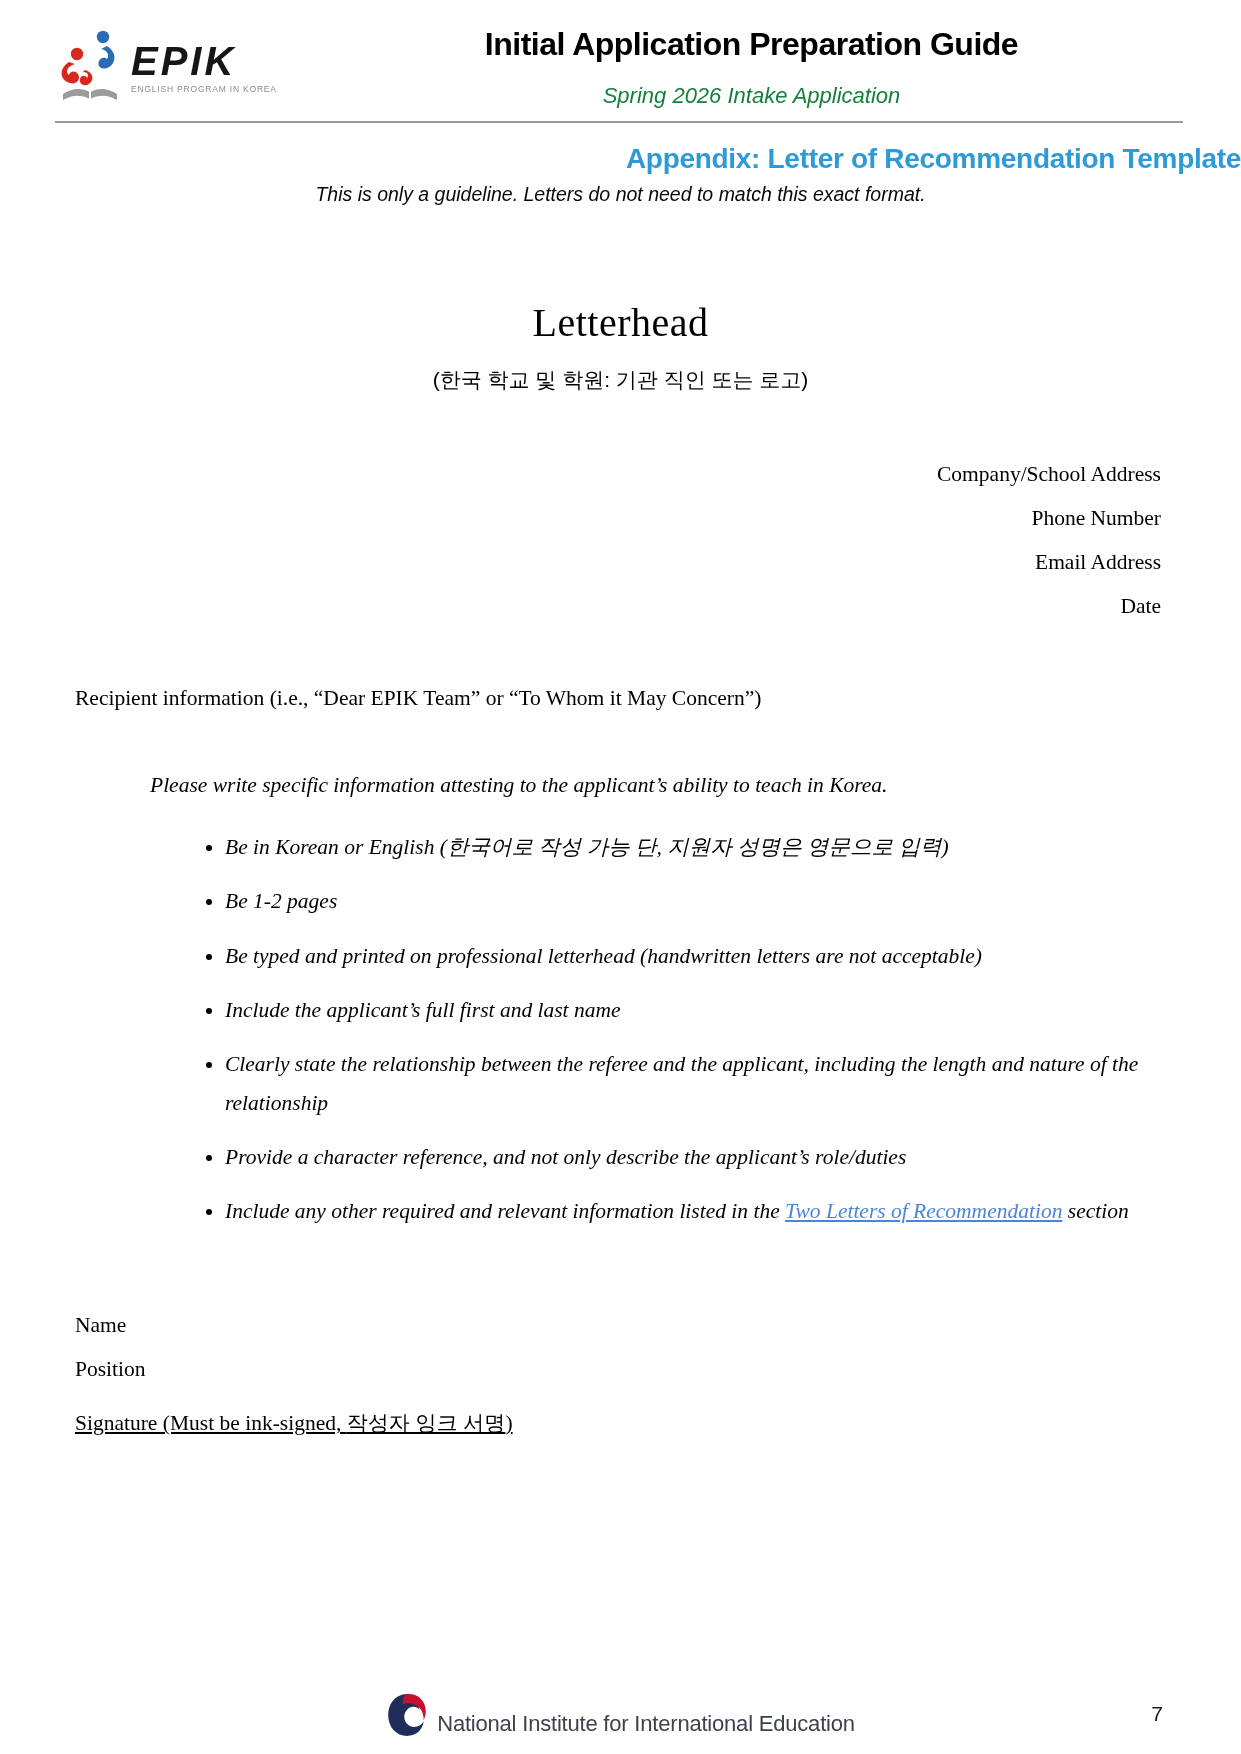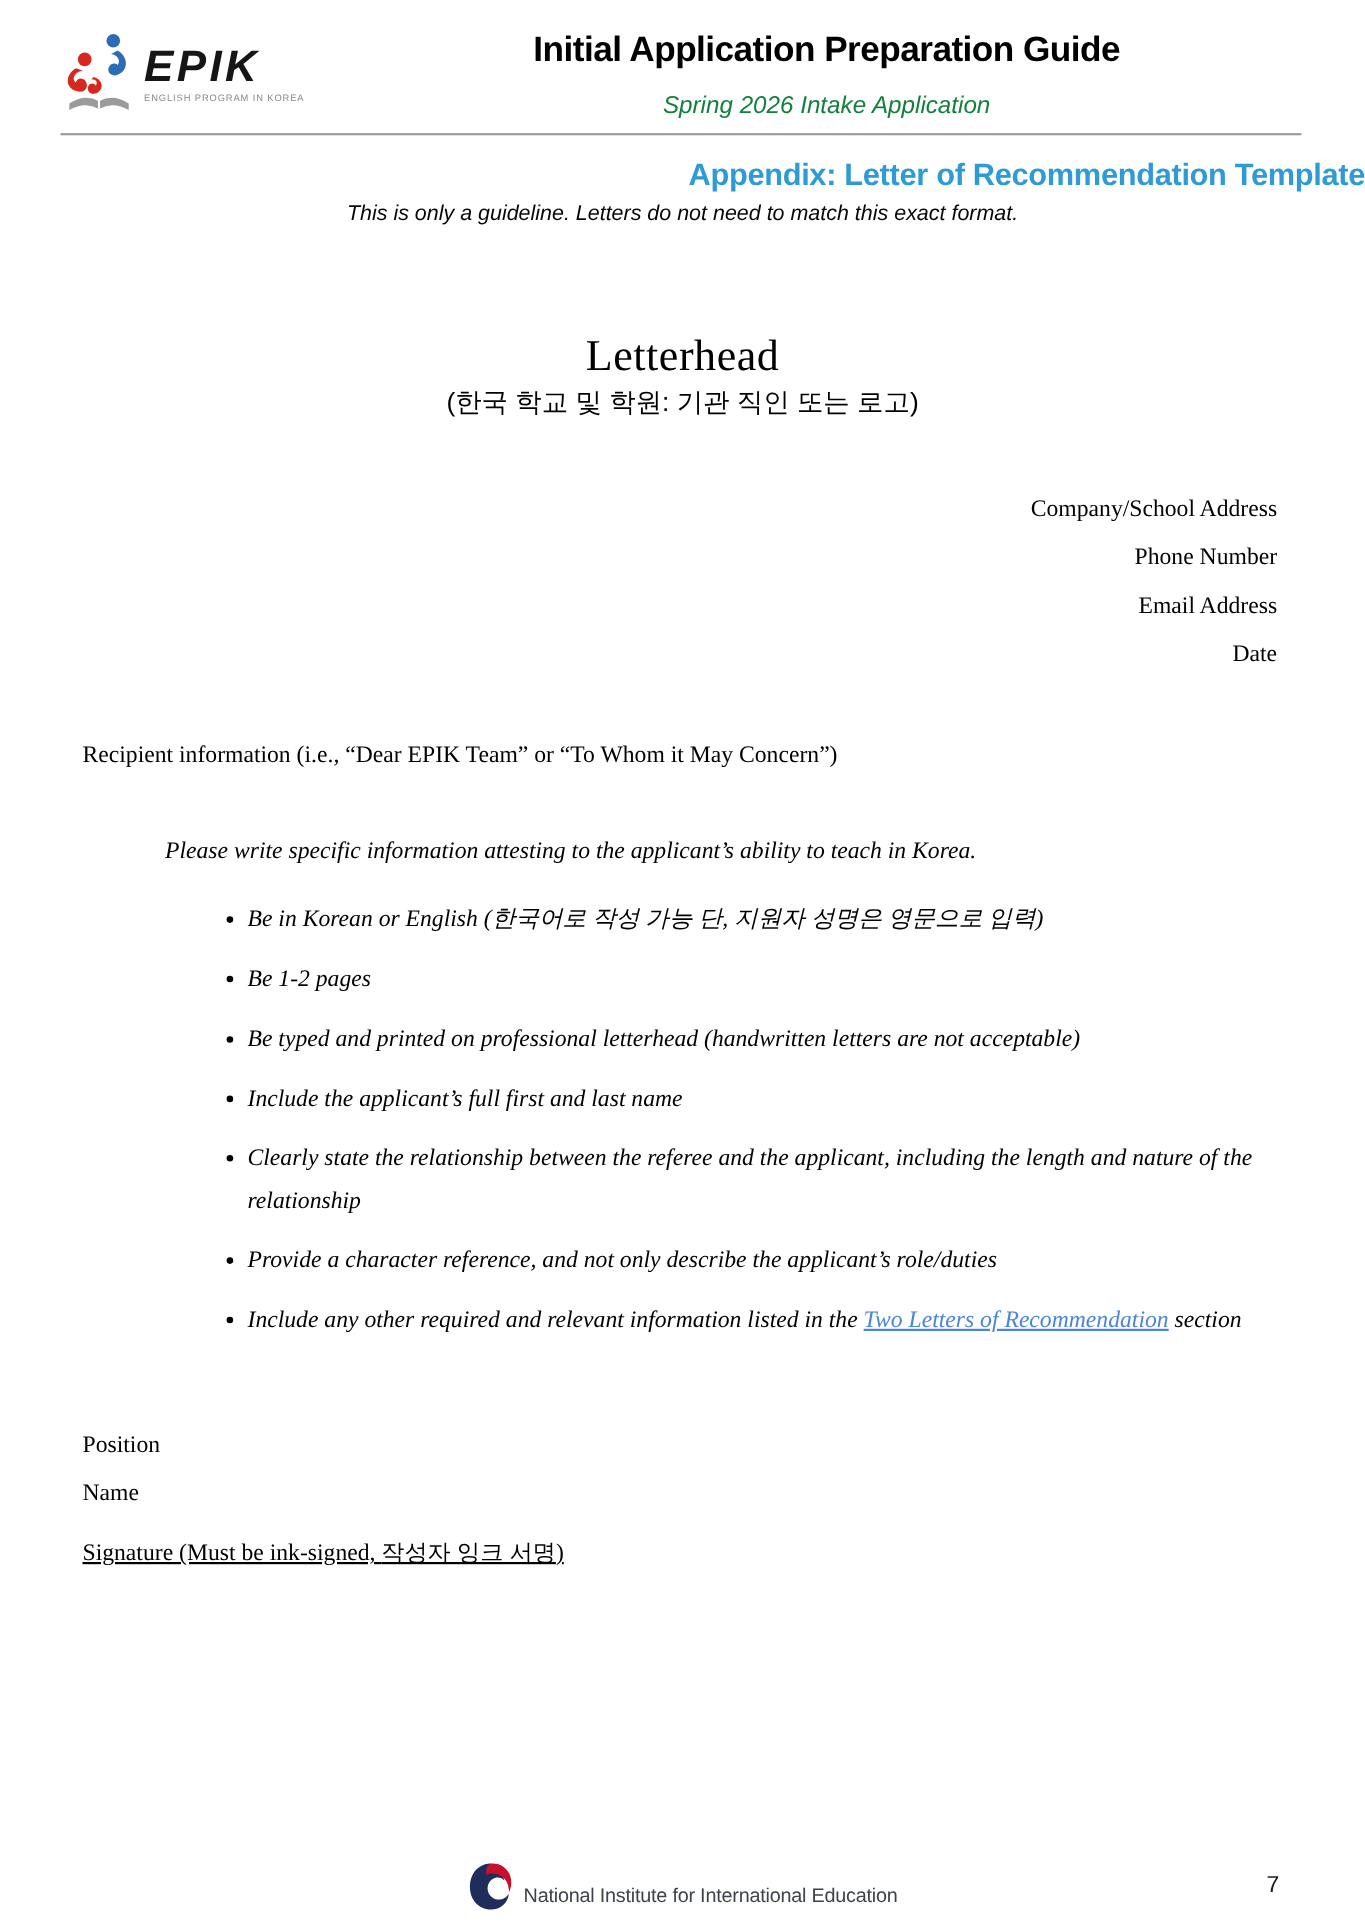--- a/index.html
+++ b/index.html
@@ -85,24 +85,24 @@
   }
 
   
   .letterhead-title {
     margin-top: 93px;
     text-align: center;
     font-size: 40px;
     letter-spacing: 0.5px;
   }
   .letterhead-korean {
-    margin-top: 4px;
+    margin-top: 20px;
     text-align: center;
     font-family: "Liberation Sans", "DejaVu Sans", sans-serif;
-    font-size: 24px;
+    font-size: 21px;
   }
   .contact-block {
     margin: 58px 80px 0 0;
     text-align: right;
     font-size: 21.5px;
     line-height: 2.05;
   }
   .recipient-line {
     margin: 58px 75px 0 75px;
     font-size: 21.5px;
@@ -151,21 +151,21 @@
     position: absolute;
     left: 0; right: 0;
     display: flex;
     align-items: center;
     justify-content: center;
     gap: 9px;
   }
   .footer-logo { width: 42px; height: 46px; }
   .footer-org {
     font-family: "Liberation Sans", sans-serif;
-    font-size: 18px;
+    font-size: 22px;
     font-weight: 500;
     color: #3d434b;
     letter-spacing: -0.2px;
     margin-top: 17px;
   }
   .footer-page {
     position: absolute;
     right: 78px;
     top: 10px;
     font-family: "Liberation Sans", sans-serif;
@@ -227,22 +227,22 @@
     <li>Be in Korean or English (한국어로 작성 가능 단, 지원자 성명은 영문으로 입력)</li>
     <li>Be 1-2 pages</li>
     <li>Be typed and printed on professional letterhead (handwritten letters are not acceptable)</li>
     <li>Include the applicant’s full first and last name</li>
     <li>Clearly state the relationship between the referee and the applicant, including the length and nature of the relationship</li>
     <li>Provide a character reference, and not only describe the applicant’s role/duties</li>
     <li><span>Include any other required and relevant information listed in the </span><span class="doc-link" style="color: rgb(74, 134, 216);">Two Letters of Recommendation</span><span> section</span></li>
   </ul>
 
   <div class="signoff-block">
+    <div>Name</div>
     <div>Position</div>
-    <div>Name</div>
   </div>
   <div class="signature-line"><span>Signature (Must be ink-signed, </span><span class="korean">작성자 잉크 서명</span><span>)</span></div>
 
   <div class="footer">
     <div class="footer-center">
       <svg class="footer-logo" viewBox="0 0 40 44" xmlns="http://www.w3.org/2000/svg">
 
         <path d="M19 2 C 8 3 2 12 2 22 C 2 34 10 42 20 42 C 29 42 35 36 36 28 C 33 33 27 35 22 32 C 16 28 16 20 21 16 C 25 13 30 14 32 17 C 30 8 25 3 19 2 Z" fill="#1f2d5a"></path>
 
         <path d="M20 2 C 30 1 38 8 38 19 C 38 22 37 25 36 27 C 36 18 31 12 24 11 C 21 10.5 18 11 16 12 C 16 7 17 3 20 2 Z" fill="#c8102e"></path>

